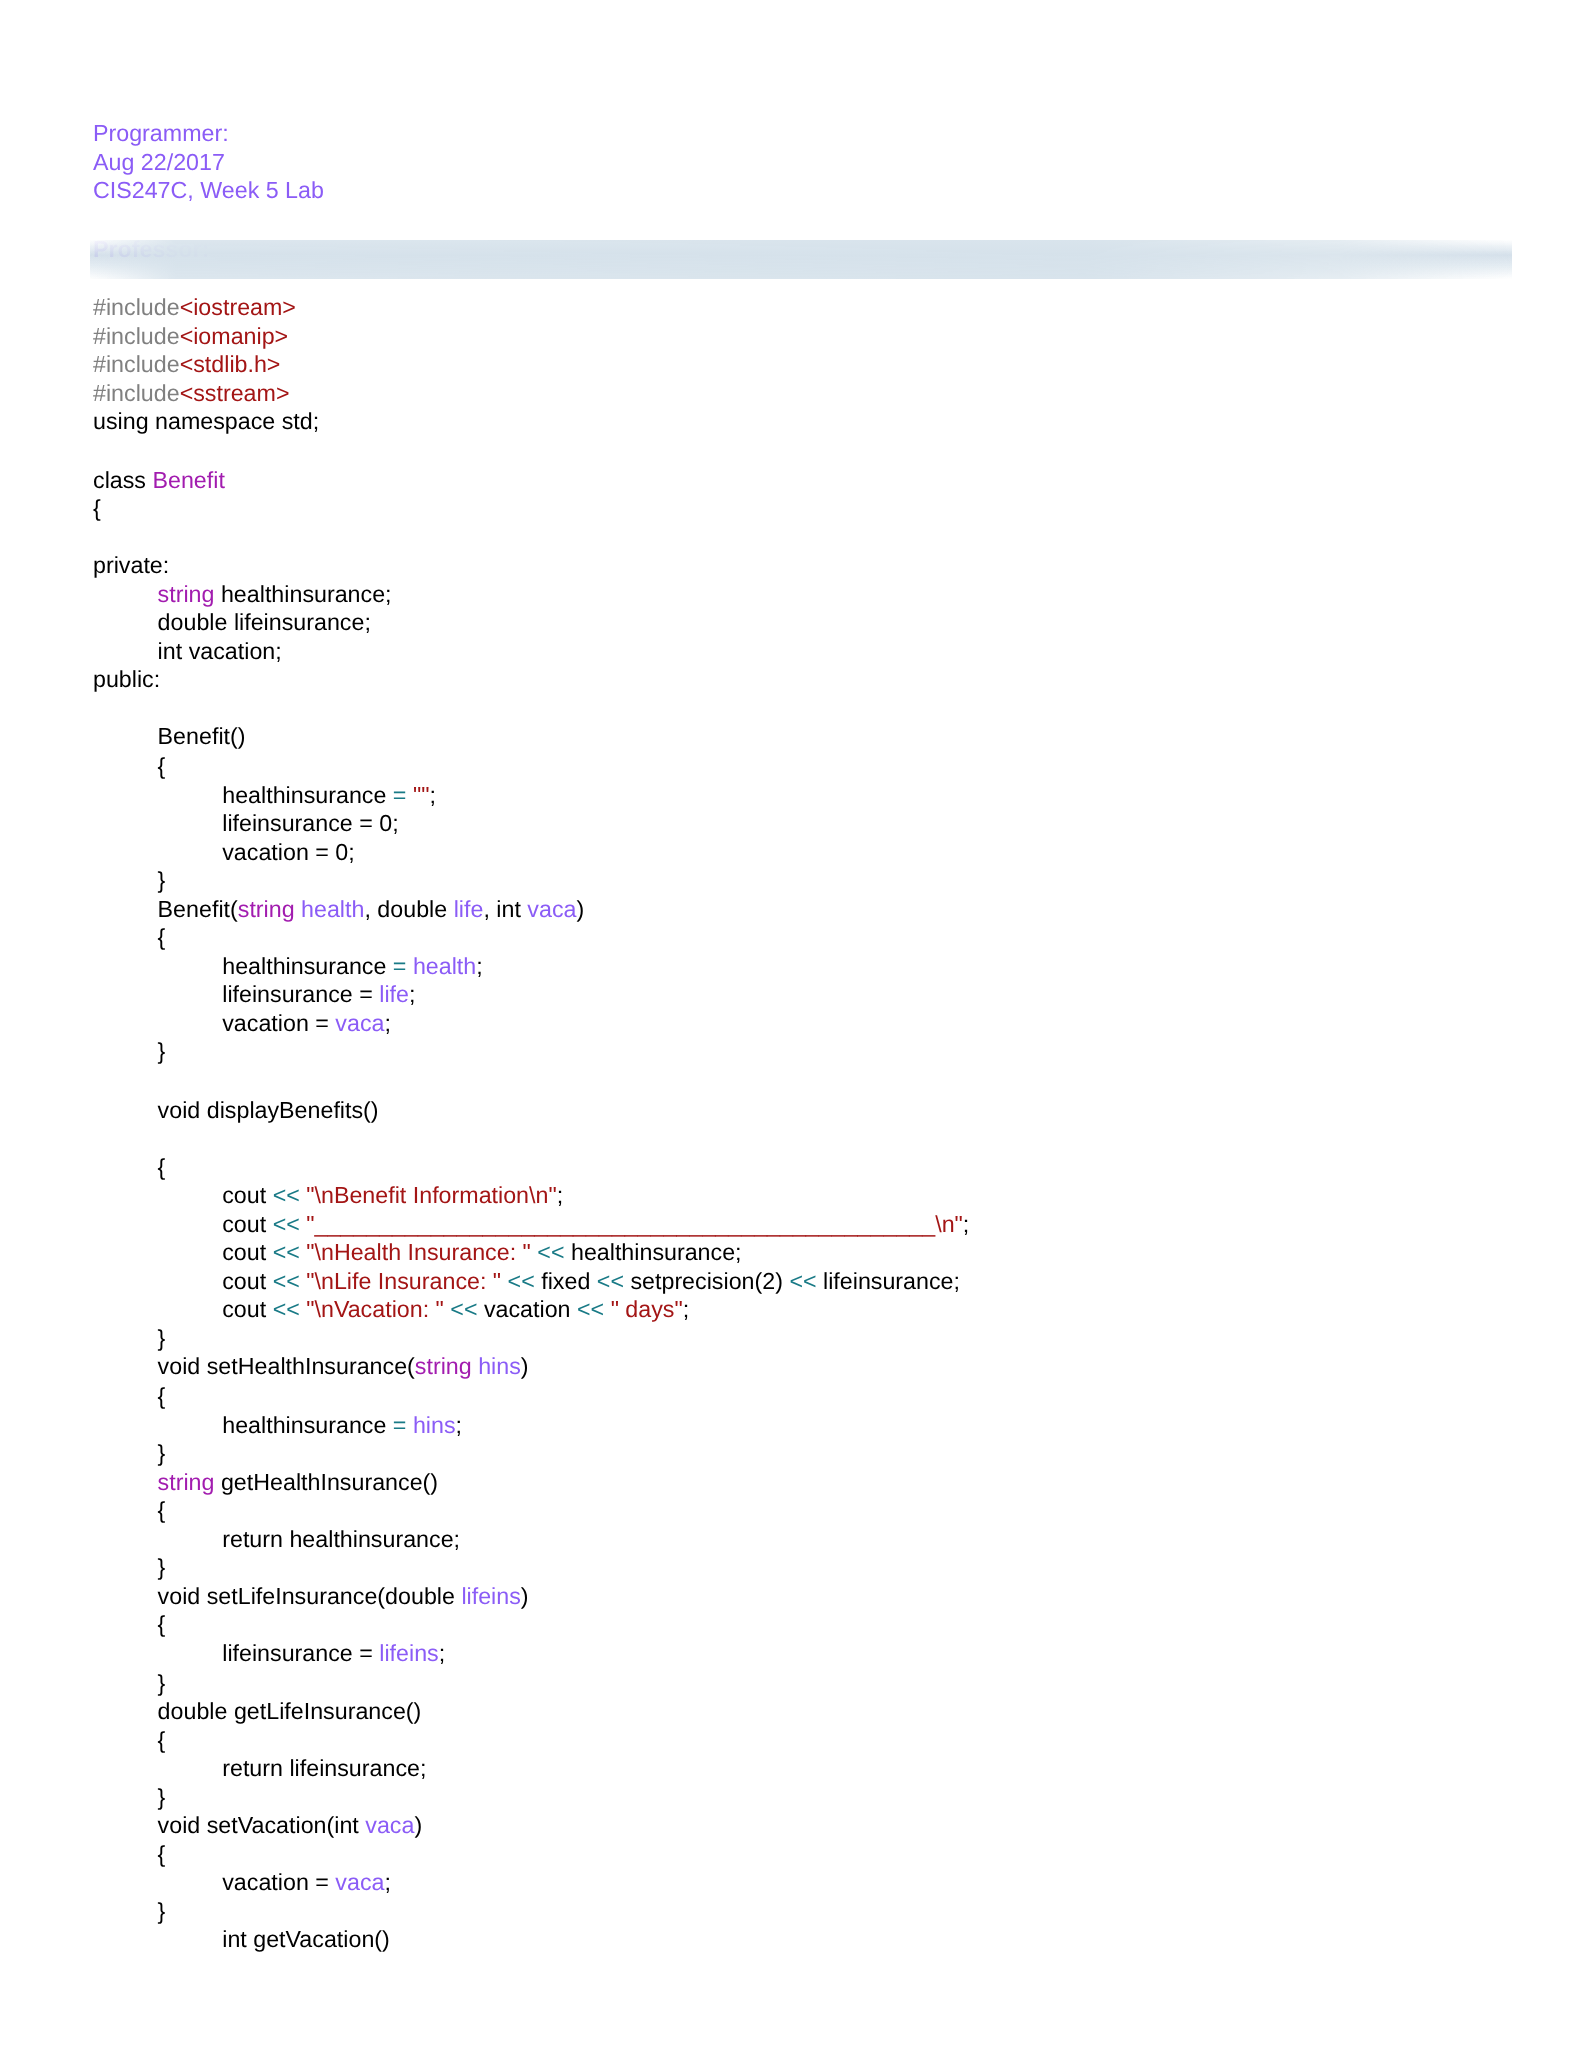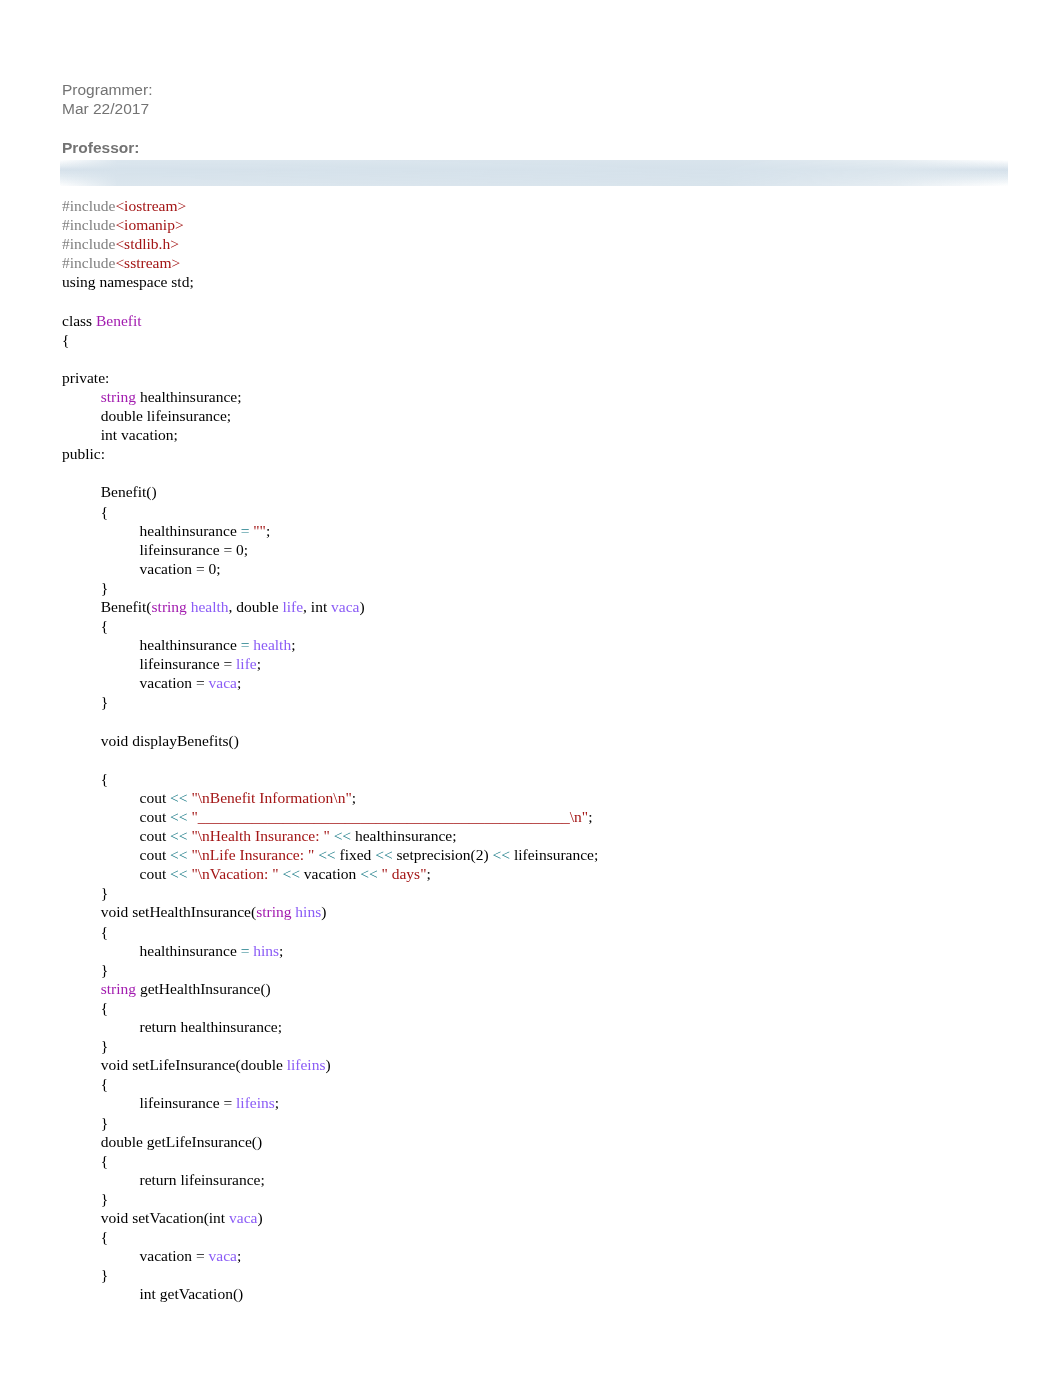--- a/index.html
+++ b/index.html
@@ -27,21 +27,21 @@
   
   .header {
     position: absolute;
     left: 62px;
     top: 80px;
     width: 900px;
   }
   .header-line {
     font-size: 15.5px;
     line-height: 19px;
-    color: #737373;
+    color: #8b5cf6;
     white-space: pre;
   }
   .header-line.bold {
     font-weight: bold;
     margin-top: 20px;
   }
 
   
   .rule-band {
     position: absolute;
@@ -64,21 +64,21 @@
     filter: blur(0.4px);
     pointer-events: none;
   }
 
   
   .code {
     position: absolute;
     left: 62px;
     top: 196px;
     width: 960px;
-    font-family: Liberation Serif, serif;
+    font-family: Liberation Sans, sans-serif;
     font-size: 15.5px;
     line-height: 19.1px;
     color: #000000;
     white-space: pre;
   }
   .code .ln {
     display: block;
     height: 19.1px;
     white-space: pre;
   }
@@ -94,21 +94,22 @@
   .t-param { color: #8b5cf6; }              
   .t-plain { color: #000000; }
 </style>
 </head>
 <body>
 
 <div class="page">
 
   <div class="header">
     <div class="header-line">Programmer:</div>
-    <div class="header-line">Mar 22/2017</div>
+    <div class="header-line">Aug 22/2017</div>
+    <div class="header-line">CIS247C, Week 5 Lab</div>
     <div class="header-line bold">Professor:</div>
   </div>
 
   <div class="rule-band"></div>
 
   <div class="code" id="code-block"><span class="ln"><span class="t-pre">#include</span><span class="t-inc">&lt;iostream&gt;</span></span><span class="ln"><span class="t-pre">#include</span><span class="t-inc">&lt;iomanip&gt;</span></span><span class="ln"><span class="t-pre">#include</span><span class="t-inc">&lt;stdlib.h&gt;</span></span><span class="ln"><span class="t-pre">#include</span><span class="t-inc">&lt;sstream&gt;</span></span><span class="ln"><span class="t-kw">using namespace</span><span class="t-plain"> std;</span></span><span class="ln blank">&nbsp;</span><span class="ln"><span class="t-kw">class</span><span class="t-plain"> </span><span class="t-type">Benefit</span></span><span class="ln"><span class="t-plain">{</span></span><span class="ln blank">&nbsp;</span><span class="ln"><span class="t-kw">private</span><span class="t-plain">:</span></span><span class="ln">          <span class="t-type">string</span><span class="t-plain"> healthinsurance;</span></span><span class="ln">          <span class="t-kw">double</span><span class="t-plain"> lifeinsurance;</span></span><span class="ln">          <span class="t-kw">int</span><span class="t-plain"> vacation;</span></span><span class="ln"><span class="t-kw">public</span><span class="t-plain">:</span></span><span class="ln blank">&nbsp;</span><span class="ln">          <span class="t-plain">Benefit()</span></span><span class="ln">          <span class="t-plain">{</span></span><span class="ln">                    <span class="t-plain">healthinsurance </span><span class="t-op">=</span><span class="t-plain"> </span><span class="t-str">""</span><span class="t-plain">;</span></span><span class="ln">                    <span class="t-plain">lifeinsurance = 0;</span></span><span class="ln">                    <span class="t-plain">vacation = 0;</span></span><span class="ln">          <span class="t-plain">}</span></span><span class="ln">          <span class="t-plain">Benefit(</span><span class="t-type">string</span><span class="t-param"> health</span><span class="t-plain">, </span><span class="t-kw">double</span><span class="t-param"> life</span><span class="t-plain">, </span><span class="t-kw">int</span><span class="t-param"> vaca</span><span class="t-plain">)</span></span><span class="ln">          <span class="t-plain">{</span></span><span class="ln">                    <span class="t-plain">healthinsurance </span><span class="t-op">=</span><span class="t-param"> health</span><span class="t-plain">;</span></span><span class="ln">                    <span class="t-plain">lifeinsurance = </span><span class="t-param">life</span><span class="t-plain">;</span></span><span class="ln">                    <span class="t-plain">vacation = </span><span class="t-param">vaca</span><span class="t-plain">;</span></span><span class="ln">          <span class="t-plain">}</span></span><span class="ln blank">&nbsp;</span><span class="ln">          <span class="t-kw">void</span><span class="t-plain"> displayBenefits()</span></span><span class="ln blank">&nbsp;</span><span class="ln">          <span class="t-plain">{</span></span><span class="ln">                    <span class="t-plain">cout </span><span class="t-op">&lt;&lt;</span><span class="t-plain"> </span><span class="t-str">"\nBenefit Information\n"</span><span class="t-plain">;</span></span><span class="ln">                    <span class="t-plain">cout </span><span class="t-op">&lt;&lt;</span><span class="t-plain"> </span><span class="t-str">"________________________________________________\n"</span><span class="t-plain">;</span></span><span class="ln">                    <span class="t-plain">cout </span><span class="t-op">&lt;&lt;</span><span class="t-plain"> </span><span class="t-str">"\nHealth Insurance: "</span><span class="t-plain"> </span><span class="t-op">&lt;&lt;</span><span class="t-plain"> healthinsurance;</span></span><span class="ln">                    <span class="t-plain">cout </span><span class="t-op">&lt;&lt;</span><span class="t-plain"> </span><span class="t-str">"\nLife Insurance: "</span><span class="t-plain"> </span><span class="t-op">&lt;&lt;</span><span class="t-plain"> fixed </span><span class="t-op">&lt;&lt;</span><span class="t-plain"> setprecision(2) </span><span class="t-op">&lt;&lt;</span><span class="t-plain"> lifeinsurance;</span></span><span class="ln">                    <span class="t-plain">cout </span><span class="t-op">&lt;&lt;</span><span class="t-plain"> </span><span class="t-str">"\nVacation: "</span><span class="t-plain"> </span><span class="t-op">&lt;&lt;</span><span class="t-plain"> vacation </span><span class="t-op">&lt;&lt;</span><span class="t-plain"> </span><span class="t-str">" days"</span><span class="t-plain">;</span></span><span class="ln">          <span class="t-plain">}</span></span><span class="ln">          <span class="t-kw">void</span><span class="t-plain"> setHealthInsurance(</span><span class="t-type">string</span><span class="t-param"> hins</span><span class="t-plain">)</span></span><span class="ln">          <span class="t-plain">{</span></span><span class="ln">                    <span class="t-plain">healthinsurance </span><span class="t-op">=</span><span class="t-param"> hins</span><span class="t-plain">;</span></span><span class="ln">          <span class="t-plain">}</span></span><span class="ln">          <span class="t-type">string</span><span class="t-plain"> getHealthInsurance()</span></span><span class="ln">          <span class="t-plain">{</span></span><span class="ln">                    <span class="t-kw">return</span><span class="t-plain"> healthinsurance;</span></span><span class="ln">          <span class="t-plain">}</span></span><span class="ln">          <span class="t-kw">void</span><span class="t-plain"> setLifeInsurance(</span><span class="t-kw">double</span><span class="t-param"> lifeins</span><span class="t-plain">)</span></span><span class="ln">          <span class="t-plain">{</span></span><span class="ln">                    <span class="t-plain">lifeinsurance = </span><span class="t-param">lifeins</span><span class="t-plain">;</span></span><span class="ln">          <span class="t-plain">}</span></span><span class="ln">          <span class="t-kw">double</span><span class="t-plain"> getLifeInsurance()</span></span><span class="ln">          <span class="t-plain">{</span></span><span class="ln">                    <span class="t-kw">return</span><span class="t-plain"> lifeinsurance;</span></span><span class="ln">          <span class="t-plain">}</span></span><span class="ln">          <span class="t-kw">void</span><span class="t-plain"> setVacation(</span><span class="t-kw">int</span><span class="t-param"> vaca</span><span class="t-plain">)</span></span><span class="ln">          <span class="t-plain">{</span></span><span class="ln">                    <span class="t-plain">vacation = </span><span class="t-param">vaca</span><span class="t-plain">;</span></span><span class="ln">          <span class="t-plain">}</span></span><span class="ln">                    <span class="t-kw">int</span><span class="t-plain"> getVacation()</span></span></div>
 
 </div>
 
 </body></html>

